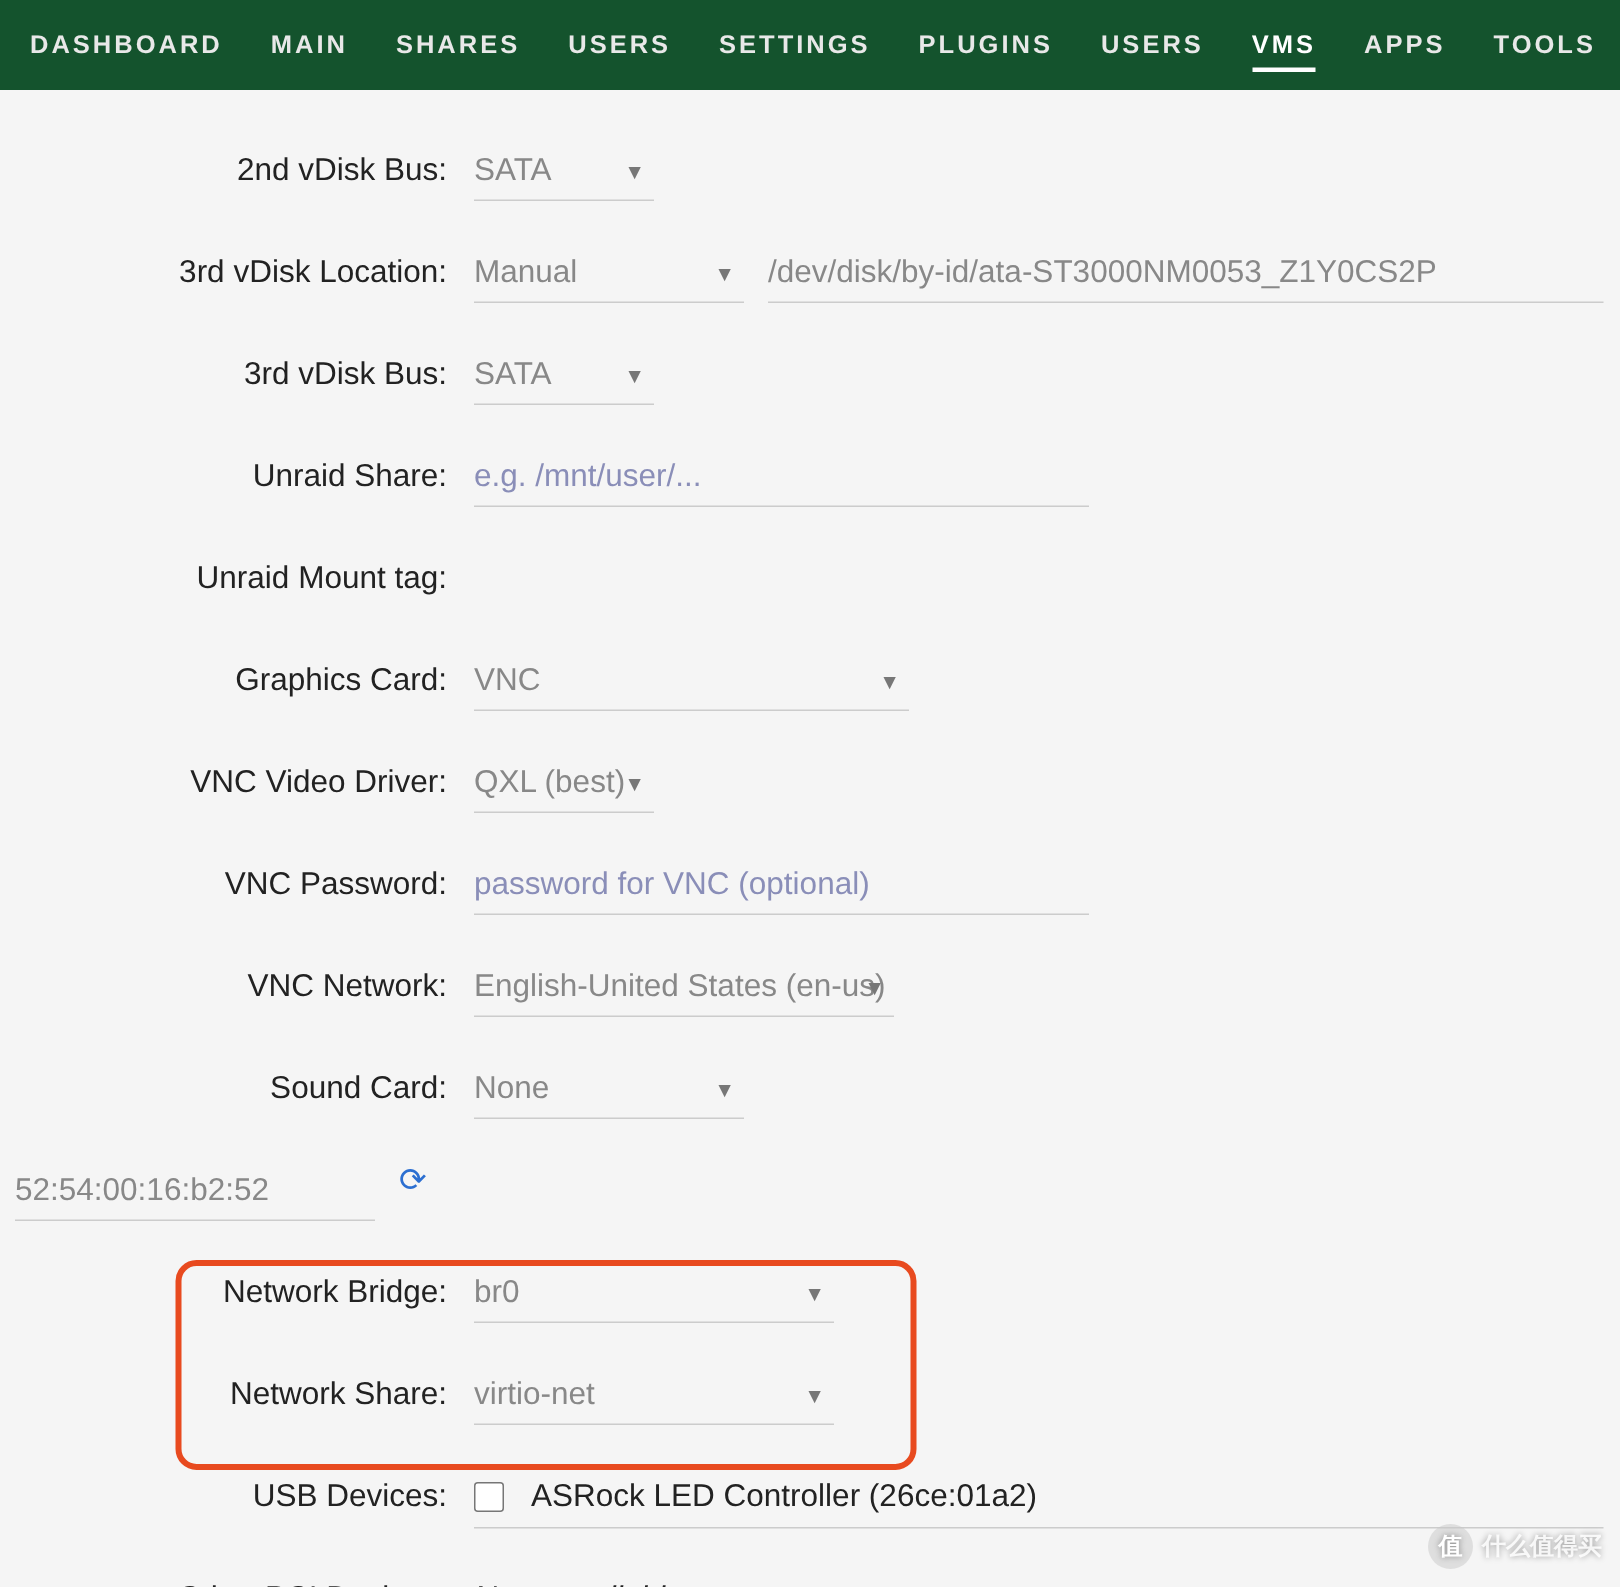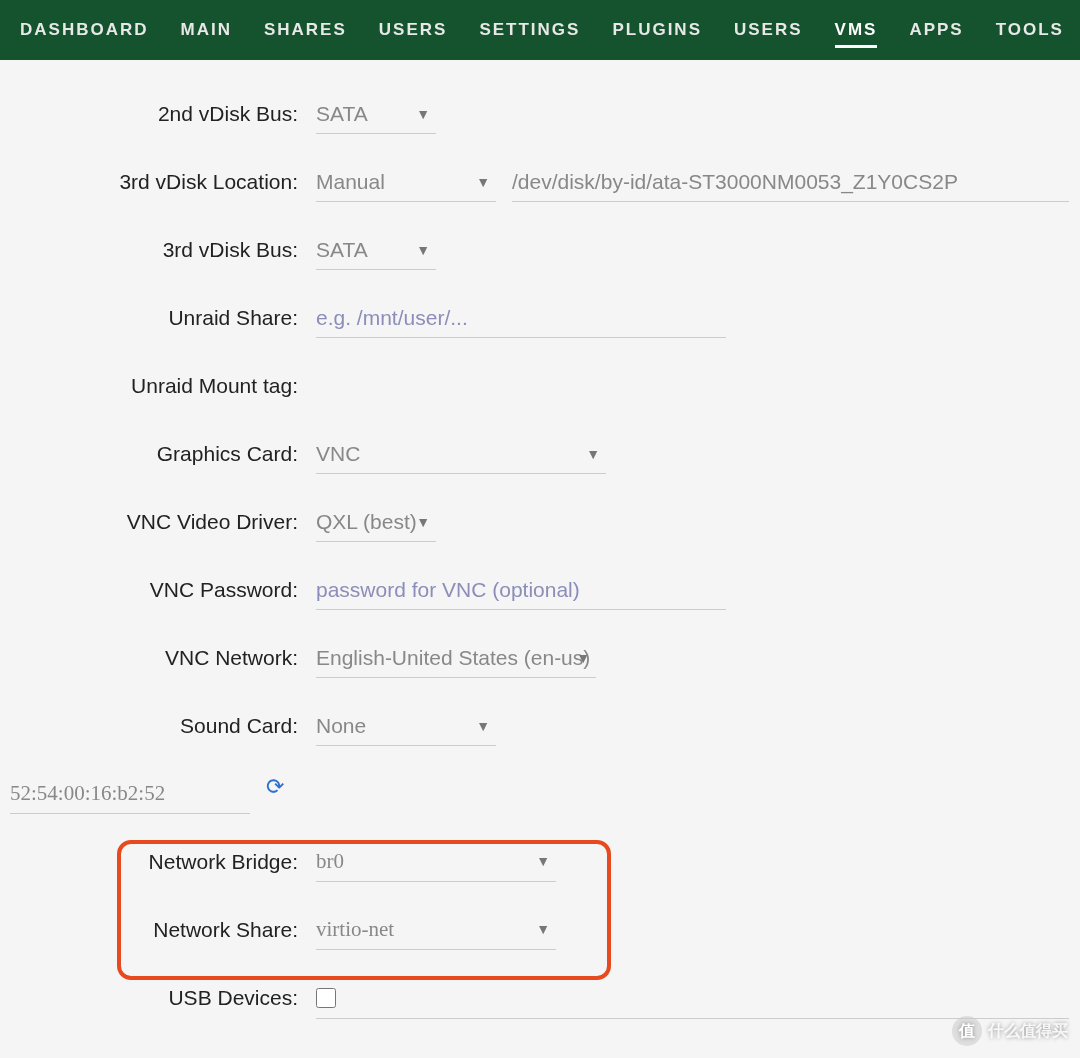--- a/index.html
+++ b/index.html
@@ -100,21 +100,21 @@
       outline: none;
     }
     .textin::placeholder {
       color: #8a8eb8;
     }
     .textin.grayval {
       color: #888;
     }
     .w120 { width: 120px; }
     .w180 { width: 180px; }
-    .w240 { width: 240px; font-family: Liberation Serif, serif; }
+    .w240 { width: 240px; }
     .w290 { width: 290px; }
     .w280 { width: 280px; }
     .w410 { width: 410px; }
     .wfill  { flex: 1; }
     .refresh-icon {
       color: #2c6fd1;
       font-size: 22px;
       cursor: pointer;
       user-select: none;
     }
@@ -317,20 +317,21 @@
           <span class="caret">▼</span>
         </div>
       </div>
     </div>
 
     <div class="row">
       <div class="label">USB Devices:</div>
       <div class="controls">
         <label class="checkbox-line">
           <input type="checkbox" style="">
+          <span class="cblabel">ASRock LED Controller (26ce:01a2)</span>
         </label>
       </div>
     </div>
 
     <div class="row">
       <div class="label">Other PCI Devices:</div>
       <div class="controls">
         <div class="static-line">None available</div>
       </div>
     </div>

